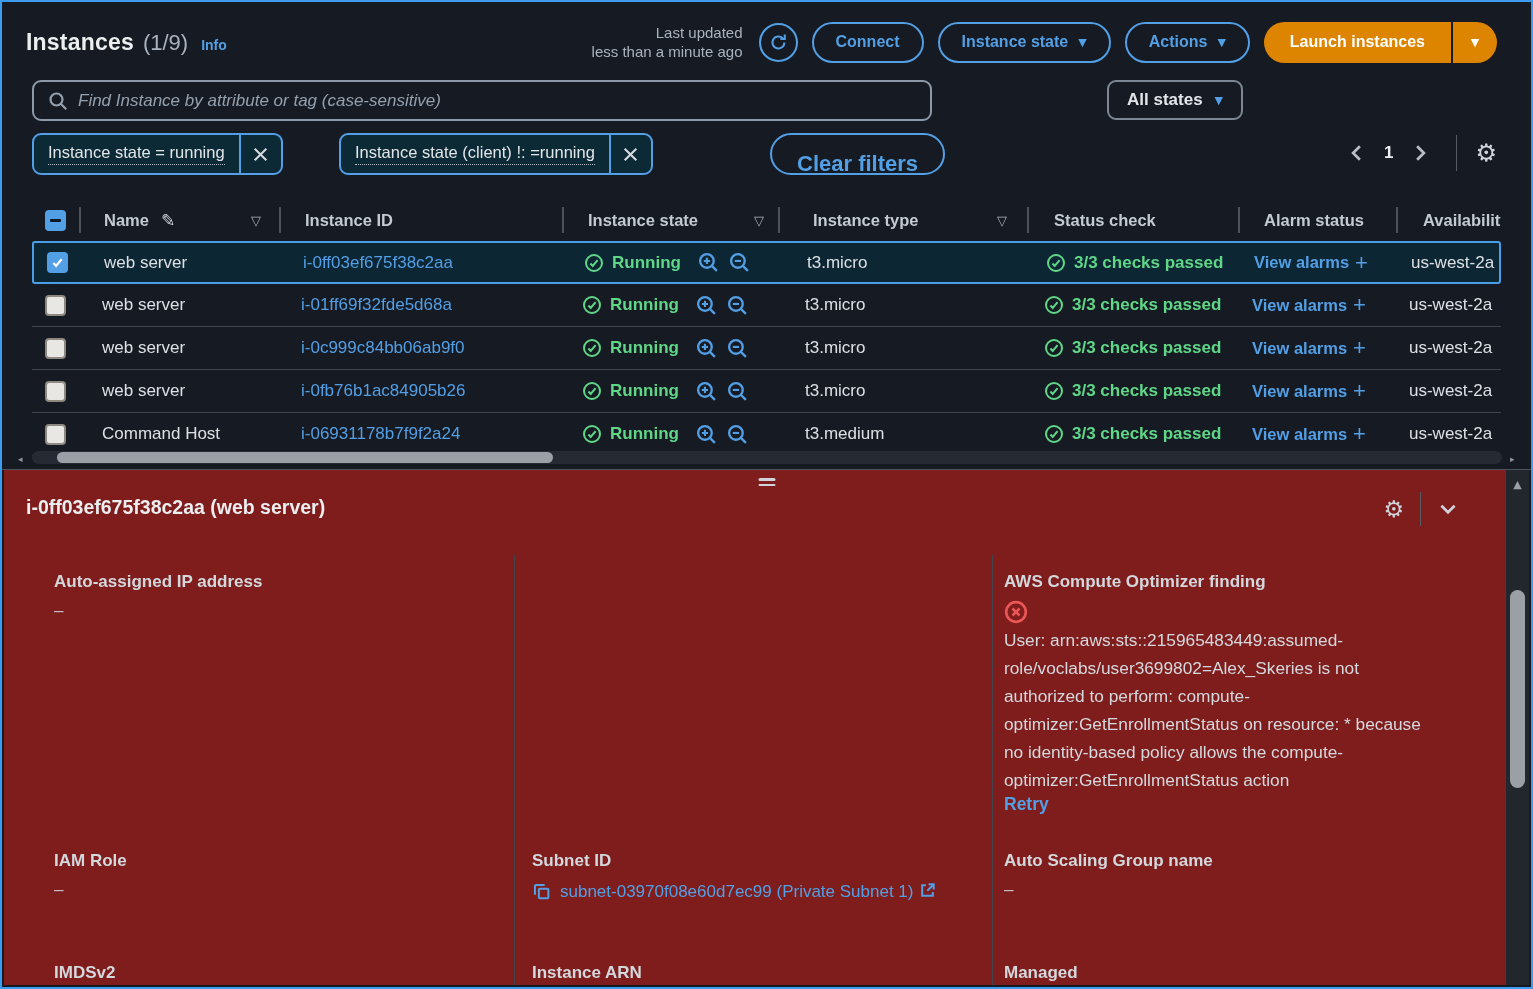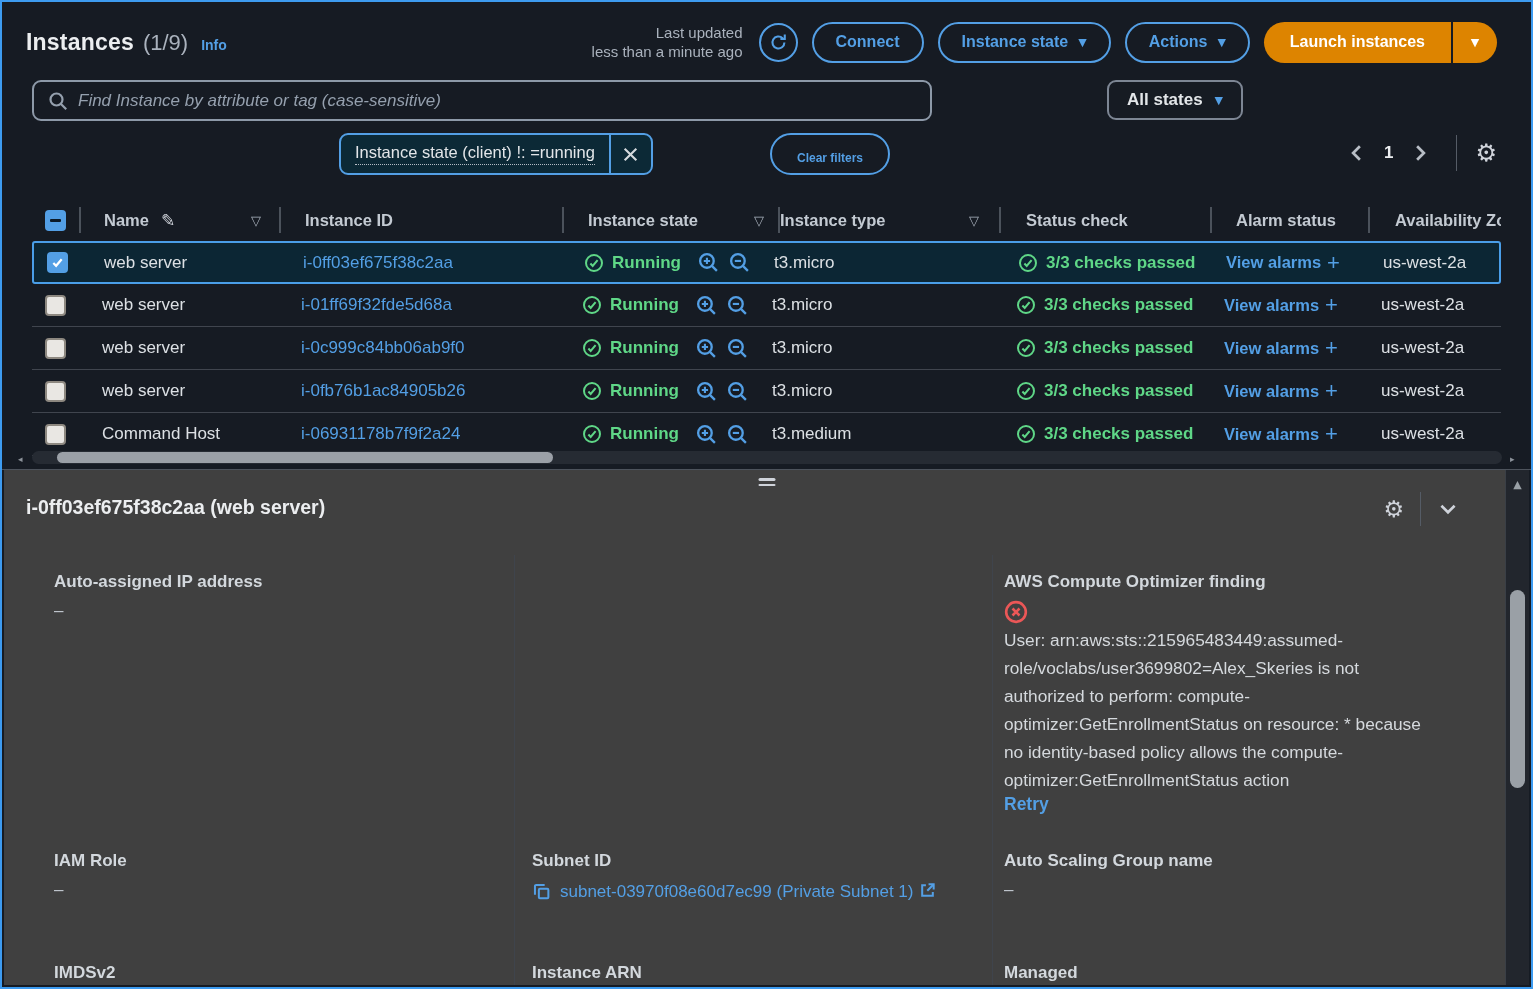--- a/index.html
+++ b/index.html
@@ -30,38 +30,38 @@
   .search-box input { flex:1; background:transparent; border:none; outline:none; color:#d5d9dd; font-size:17px; font-style:italic; font-family:inherit; }
   .search-box input::placeholder { color:#95a0ae; font-style:italic; }
   .select-btn { position:absolute; left:1075px; top:0; height:40px; border:2px solid #7d8694; border-radius:9px; background:transparent; color:#e3e6e9; font-size:17px; font-weight:700; padding:0 18px; display:flex; align-items:center; gap:12px; cursor:pointer; font-family:inherit; }
   .select-btn .caret { color:#539fe5; }
   
   .filter-row { position:absolute; top:131px; left:30px; right:34px; height:42px; }
   .chip { position:absolute; top:0; height:42px; display:flex; align-items:stretch; border:2px solid #539fe5; border-radius:9px; background:#0c2936; overflow:hidden; }
   .chip-label { display:flex; align-items:center; padding:0 14px; font-size:16.5px; color:#e3e6e9; }
   .chip-label span { border-bottom:1px dotted #b6bdc6; padding-bottom:2px; }
   .chip-x { width:42px; display:flex; align-items:center; justify-content:center; border-left:2px solid #539fe5; color:#d5d9dd; cursor:pointer; background:transparent; border-top:none;border-bottom:none;border-right:none; }
-  .clear-btn { position:absolute; left:738px; top:0; height:42px; border:2px solid #539fe5; border-radius:21px; background:transparent; color:#539fe5; font-size:12px; font-weight:700; padding:16px 25px; cursor:pointer; font-family:inherit; }
+  .clear-btn { position:absolute; left:738px; top:0; height:42px; border:2px solid #539fe5; border-radius:21px; background:transparent; color:#539fe5; font-size:22px; font-weight:700; padding:16px 25px; cursor:pointer; font-family:inherit; }
   .pager { position:absolute; right:0; top:2px; display:flex; align-items:center; gap:4px; }
   .pg-btn { background:transparent; border:none; color:#b8bec6; cursor:pointer; padding:6px; display:flex; align-items:center; }
   .pg-num { color:#eceef0; font-size:17px; font-weight:700; padding:0 10px; }
   .pg-div { width:1px; height:36px; background:#555c66; margin:0 14px 0 18px; }
   .gear { font-family:"DejaVu Sans", sans-serif; font-size:24px; color:#cfd3da; cursor:pointer; background:none; border:none; line-height:1; }
   
   .table-wrap { position:absolute; top:197px; left:30px; width:1469px; height:262px; overflow:hidden; }
   .trow { display:flex; align-items:center; height:43px; }
   .thead { height:42px; color:#c3cad2; font-weight:700; font-size:16.5px; }
   .tbody-row { border-bottom:1px solid #40454e; color:#dce0e4; font-size:17px; }
   .tbody-row.selected { background:#0c2634; border:2px solid #4a9ee8; border-radius:3px; }
   .cell { display:flex; align-items:center; height:100%; overflow:hidden; white-space:nowrap; flex:none; }
   .c-check { width:47px; justify-content:center; }
   .c-name { width:198px; padding-left:23px; }
   .c-id { width:281px; padding-left:24px; }
   .c-state { width:214px; padding-left:24px; gap:8px; }
-  .c-type { width:219px; }
+  .c-type { width:247px; padding-left:33px; }
   .c-status { width:209px; padding-left:25px; gap:8px; }
   .c-alarm { width:156px; padding-left:24px; }
   .c-az { width:149px; padding-left:25px; }
   .hdr-div { width:2px; height:26px; background:#4b525b; flex:none; align-self:center; }
   .thead .cell { position:relative; }
   .sort-caret { font-family:"DejaVu Sans", sans-serif; font-size:13px; color:#aab2bd; margin-left:auto; margin-right:18px; }
   .pencil { font-family:"DejaVu Sans", sans-serif; font-size:17px; color:#cfd3da; margin-left:12px; }
   .cb { width:21px; height:21px; border-radius:4px; flex:none; cursor:pointer; }
   .cb-ind { background:#539fe5; display:flex; align-items:center; justify-content:center; }
   .cb-ind::after { content:""; width:11px; height:3px; background:#0c1a27; border-radius:1px; }
@@ -71,21 +71,21 @@
   .state-green { color:#5fd787; font-weight:600; display:flex; align-items:center; gap:8px; }
   .zoom-ic { color:#539fe5; cursor:pointer; display:flex; }
   .alarm-link { color:#539fe5; font-weight:700; font-size:16.5px; display:flex; align-items:center; gap:6px; cursor:pointer; }
   .plus { font-size:22px; font-weight:400; line-height:1; }
   
   .hscroll { position:absolute; top:449px; left:30px; width:1470px; height:13px; background:#262b33; border-radius:7px; }
   .hthumb { position:absolute; top:1px; left:25px; width:496px; height:11px; background:#9ba0a7; border-radius:6px; cursor:grab; }
   .harrow { position:absolute; top:452px; font-size:9px; color:#8d939b; font-family:"DejaVu Sans", sans-serif; }
   
   .split-line { position:absolute; top:467px; left:0; right:0; height:1px; background:#4d535c; }
-  .panel { position:absolute; top:468px; left:2px; right:2px; bottom:2px; background:#404040; }
+  .panel { position:absolute; top:468px; left:2px; right:2px; bottom:2px; background:#7f1d1d; }
   .drag-handle { position:absolute; top:8px; left:50%; transform:translateX(-50%); display:flex; flex-direction:column; gap:3px; cursor:row-resize; }
   .drag-handle i { display:block; width:17px; height:2.5px; background:#cfd3da; border-radius:2px; }
   .panel-title { position:absolute; top:26px; left:22px; font-size:19.5px; font-weight:700; color:#eceef0; }
   .panel-icons { position:absolute; top:22px; right:70px; display:flex; align-items:center; gap:16px; }
   .picon-div { width:1px; height:34px; background:#555c66; }
   .chev-btn { background:none; border:none; color:#cfd3da; cursor:pointer; display:flex; }
   
   .dcol { position:absolute; top:85px; bottom:0; }
   .dcol1 { left:0; width:511px; border-right:1px solid #3f444c; }
   .dcol2 { left:511px; width:478px; border-right:1px solid #3f444c; }
@@ -168,20 +168,32 @@
       </span>
       <input type="text" value="" placeholder="Find Instance by attribute or tag (case-sensitive)" style="">
     </div>
     <button class="select-btn">
       <span>All states</span>
       <span class="caret">▼</span>
     </button>
   </div>
 
   <div class="filter-row">
+    <div class="chip" style="left:0">
+      <span class="chip-label">
+          <span>Instance state = running</span>
+        </span>
+      <button class="chip-x">
+        <span>
+            <svg width="17" height="17" viewBox="0 0 16 16">
+              <path d="M2.5 2.5l11 11M13.5 2.5l-11 11" stroke="currentColor" stroke-width="2"></path>
+            </svg>
+          </span>
+      </button>
+    </div>
     <div class="chip" style="left:307px">
       <span class="chip-label">
           <span>Instance state (client) !: =running</span>
         </span>
       <button class="chip-x">
         <span>
             <svg width="17" height="17" viewBox="0 0 16 16">
               <path d="M2.5 2.5l11 11M13.5 2.5l-11 11" stroke="currentColor" stroke-width="2"></path>
             </svg>
           </span>

